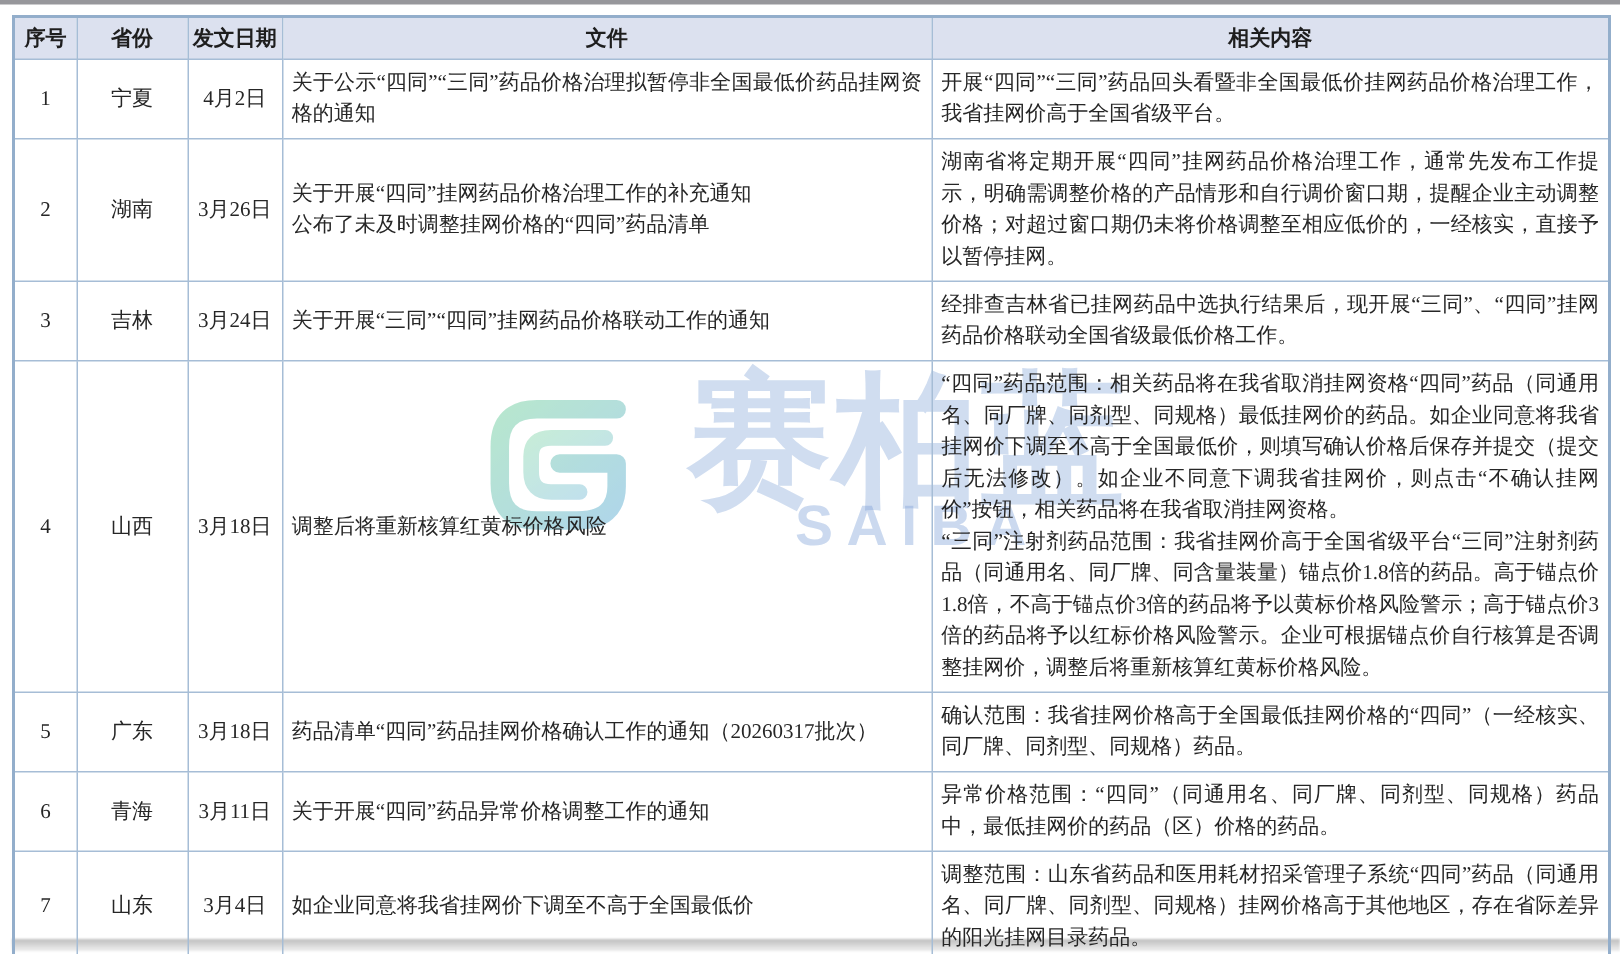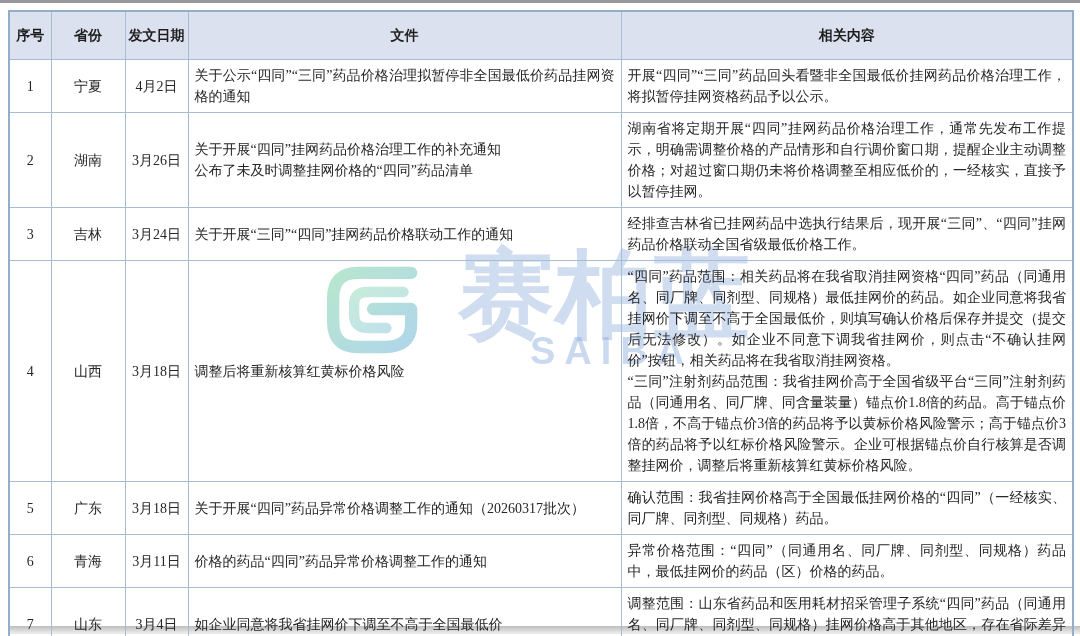--- a/index.html
+++ b/index.html
@@ -22,21 +22,21 @@
     font-weight:bold;font-size:38px;letter-spacing:9px;color:rgba(126,160,214,.40);white-space:nowrap;}
   
   table.policy{
     position:relative;z-index:2;margin:10px 0 0 8px;width:1064px;
     border-collapse:collapse;table-layout:fixed;background:transparent;
     border:2px solid #93aecb;
   }
   .policy th,.policy td{border:1px solid #a6bdd6;overflow:hidden;}
   .policy th{
     background:#dce1ef;font-size:14px;font-weight:bold;height:25px;
-    padding:11px 3px;text-align:center;color:#1e1e1e;
+    padding:1px 3px;text-align:center;color:#1e1e1e;
   }
   .policy td{font-size:14px;line-height:21px;padding:5px 6px;vertical-align:middle;background:transparent;}
   .c-center{text-align:center;}
   .c-file{text-align:justify;padding:5px 8px;}
   .c-content{text-align:justify;padding:5px 9px;}
 </style>
 </head>
 <body>
 
 <div class="photo">
@@ -77,21 +77,21 @@
     </thead>
     <tbody>
         <tr>
           <td class="c-center">1</td>
           <td class="c-center">宁夏</td>
           <td class="c-center">4月2日</td>
           <td class="c-file">
             <div>关于公示“四同”“三同”药品价格治理拟暂停非全国最低价药品挂网资格的通知</div>
           </td>
           <td class="c-content">
-            <div>开展“四同”“三同”药品回头看暨非全国最低价挂网药品价格治理工作，将拟暂停挂网资格药品予以公示。</div>
+            <div>开展“四同”“三同”药品回头看暨非全国最低价挂网药品价格治理工作，我省挂网价高于全国省级平台。</div>
           </td>
         </tr>
         <tr>
           <td class="c-center">2</td>
           <td class="c-center">湖南</td>
           <td class="c-center">3月26日</td>
           <td class="c-file">
             <div>关于开展“四同”挂网药品价格治理工作的补充通知</div>
             <div>公布了未及时调整挂网价格的“四同”药品清单</div>
           </td>
@@ -120,32 +120,32 @@
           <td class="c-content">
             <div>“四同”药品范围：相关药品将在我省取消挂网资格“四同”药品（同通用名、同厂牌、同剂型、同规格）最低挂网价的药品。如企业同意将我省挂网价下调至不高于全国最低价，则填写确认价格后保存并提交（提交后无法修改）。如企业不同意下调我省挂网价，则点击“不确认挂网价”按钮，相关药品将在我省取消挂网资格。</div>
             <div>“三同”注射剂药品范围：我省挂网价高于全国省级平台“三同”注射剂药品（同通用名、同厂牌、同含量装量）锚点价1.8倍的药品。高于锚点价1.8倍，不高于锚点价3倍的药品将予以黄标价格风险警示；高于锚点价3倍的药品将予以红标价格风险警示。企业可根据锚点价自行核算是否调整挂网价，调整后将重新核算红黄标价格风险。</div>
           </td>
         </tr>
         <tr>
           <td class="c-center">5</td>
           <td class="c-center">广东</td>
           <td class="c-center">3月18日</td>
           <td class="c-file">
-            <div>关于开展“四同”药品异常价格调整工作的通知（20260317批次）</div>
+            <div>药品清单“四同”药品挂网价格确认工作的通知（20260317批次）</div>
           </td>
           <td class="c-content">
             <div>确认范围：我省挂网价格高于全国最低挂网价格的“四同”（一经核实、同厂牌、同剂型、同规格）药品。</div>
           </td>
         </tr>
         <tr>
           <td class="c-center">6</td>
           <td class="c-center">青海</td>
           <td class="c-center">3月11日</td>
           <td class="c-file">
-            <div>价格的药品“四同”药品异常价格调整工作的通知</div>
+            <div>关于开展“四同”药品异常价格调整工作的通知</div>
           </td>
           <td class="c-content">
             <div>异常价格范围：“四同”（同通用名、同厂牌、同剂型、同规格）药品中，最低挂网价的药品（区）价格的药品。</div>
           </td>
         </tr>
         <tr>
           <td class="c-center">7</td>
           <td class="c-center">山东</td>
           <td class="c-center">3月4日</td>
           <td class="c-file">

